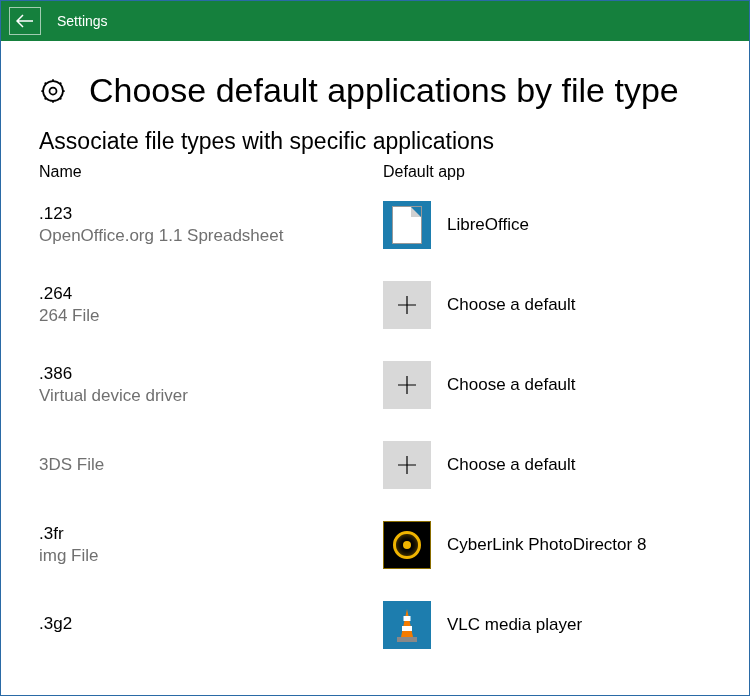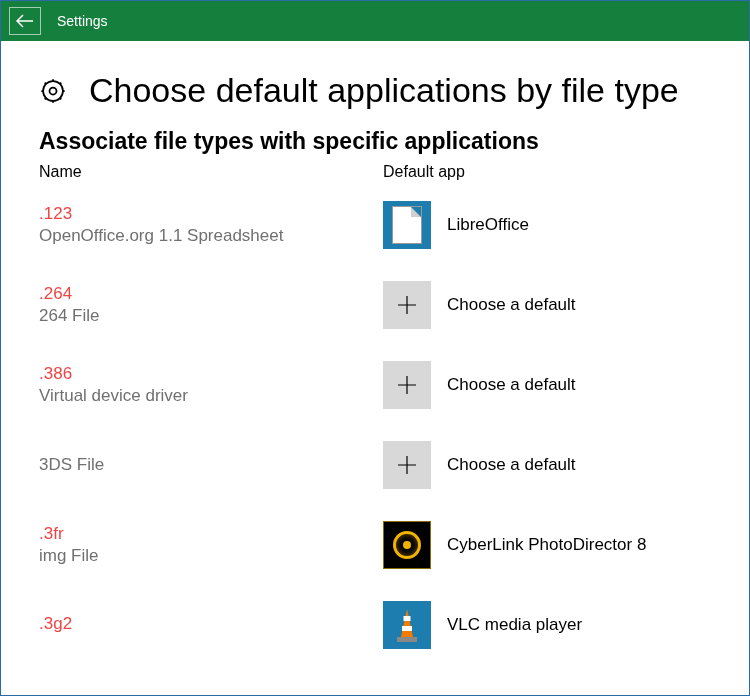--- a/index.html
+++ b/index.html
@@ -48,21 +48,21 @@
       margin-bottom: 18px;
     }
     .gear-icon { flex-shrink: 0; }
     .page-title {
       font-size: 34px;
       font-weight: 400;
       color: #000;
     }
     .subtitle {
       font-size: 23px;
-      font-weight: 700;
+      font-weight: 400;
       color: #000;
       margin-bottom: 8px;
     }
     .columns {
       display: flex;
       margin-bottom: 4px;
     }
     .col-left {
       width: 344px;
       font-size: 16px;
@@ -77,21 +77,21 @@
       align-items: center;
       min-height: 80px;
       margin-top: 0px;
     }
     .ext-block {
       width: 344px;
       padding-right: 20px;
     }
     .ext {
       font-size: 17px;
-      color: #ef4444;
+      color: #000000;
       margin-bottom: 2px;
     }
     .ext-desc {
       font-size: 17px;
       color: #707070;
     }
     .app-block {
       display: flex;
       align-items: center;
       gap: 16px;

